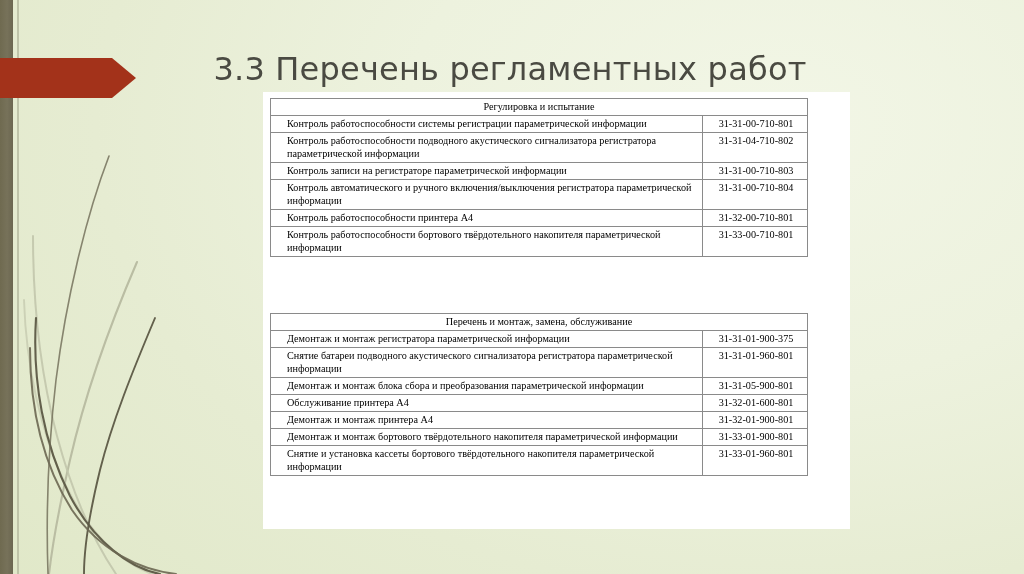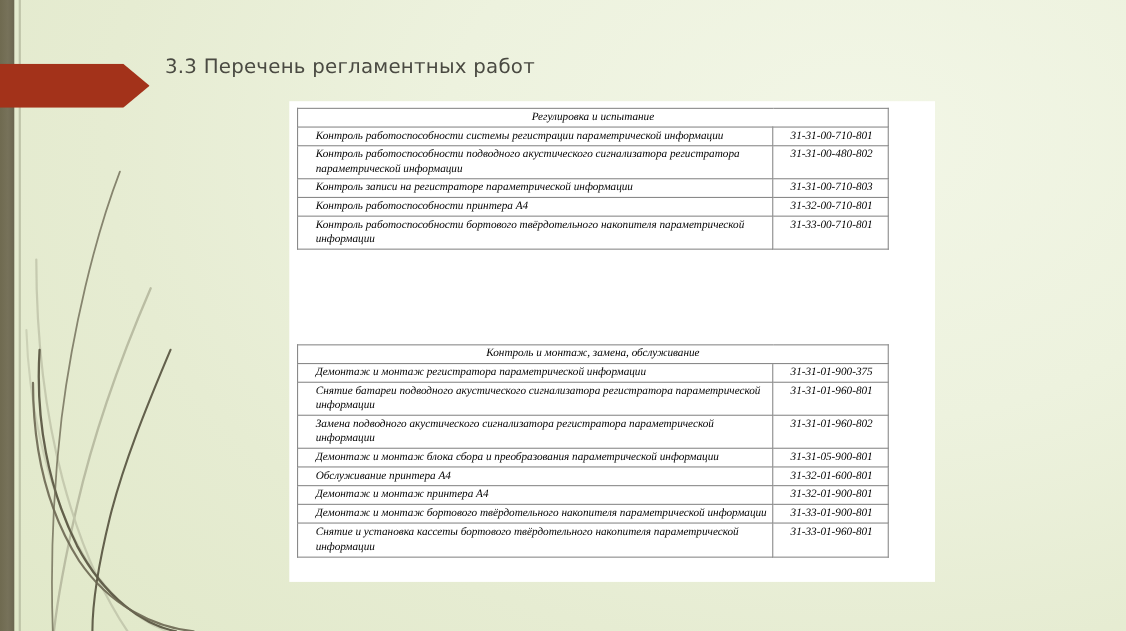--- a/index.html
+++ b/index.html
@@ -54,37 +54,37 @@
     height: 40px;
     pointer-events: none;
   }
 
   
   .slide-title {
     position: absolute;
     left: 150px;
     top: 50px;
     width: 720px;
+    text-align: center;
     font-family: "DejaVu Sans", sans-serif;
-    font-size: 18px;
+    font-size: 32px;
     font-weight: 400;
     letter-spacing: .2px;
     color: #4a4a42;
     white-space: nowrap;
   }
 
   
   .content-panel {
     position: absolute;
     left: 263px;
     top: 92px;
     width: 587px;
     height: 437px;
     background: #ffffff;
-    font-style: italic;
   }
 
   
   .reg-table {
     position: absolute;
     border-collapse: collapse;
     table-layout: fixed;
     background: #ffffff;
     font-size: 10.2px;
     line-height: 1.28;
@@ -150,59 +150,59 @@
       <tbody>
         <tr>
           <td class="hdr" colspan="2">Регулировка и испытание</td>
         </tr>
         <tr>
           <td class="task">Контроль работоспособности системы регистрации параметрической информации</td>
           <td class="code">31-31-00-710-801</td>
         </tr>
         <tr>
           <td class="task">Контроль работоспособности подводного акустического сигнализатора регистратора параметрической информации</td>
-          <td class="code">31-31-00-480-802</td>
+          <td class="code">31-31-04-710-802</td>
         </tr>
         <tr>
           <td class="task">Контроль записи на регистраторе параметрической информации</td>
           <td class="code">31-31-00-710-803</td>
+        </tr>
+        <tr>
+          <td class="task">Контроль автоматического и ручного включения/выключения регистратора параметрической информации</td>
+          <td class="code">31-31-00-710-804</td>
         </tr>
         <tr>
           <td class="task">Контроль работоспособности принтера А4</td>
           <td class="code">31-32-00-710-801</td>
         </tr>
         <tr>
           <td class="task">Контроль работоспособности бортового твёрдотельного накопителя параметрической информации</td>
           <td class="code">31-33-00-710-801</td>
         </tr>
       </tbody>
     </table>
 
     <table class="reg-table" id="table-2">
       <colgroup>
           <col class="col-task">
           <col class="col-code">
         </colgroup>
       <tbody>
         <tr>
-          <td class="hdr" colspan="2">Контроль и монтаж, замена, обслуживание</td>
+          <td class="hdr" colspan="2">Перечень и монтаж, замена, обслуживание</td>
         </tr>
         <tr>
           <td class="task">Демонтаж и монтаж регистратора параметрической информации</td>
           <td class="code">31-31-01-900-375</td>
         </tr>
         <tr>
           <td class="task">Снятие батареи подводного акустического сигнализатора регистратора параметрической информации</td>
           <td class="code">31-31-01-960-801</td>
         </tr>
         <tr>
-          <td class="task">Замена подводного акустического сигнализатора регистратора параметрической информации</td>
-          <td class="code">31-31-01-960-802</td>
-        </tr>
-        <tr>
           <td class="task">Демонтаж и монтаж блока сбора и преобразования параметрической информации</td>
           <td class="code">31-31-05-900-801</td>
         </tr>
         <tr>
           <td class="task">Обслуживание принтера А4</td>
           <td class="code">31-32-01-600-801</td>
         </tr>
         <tr>
           <td class="task">Демонтаж и монтаж принтера А4</td>
           <td class="code">31-32-01-900-801</td>

